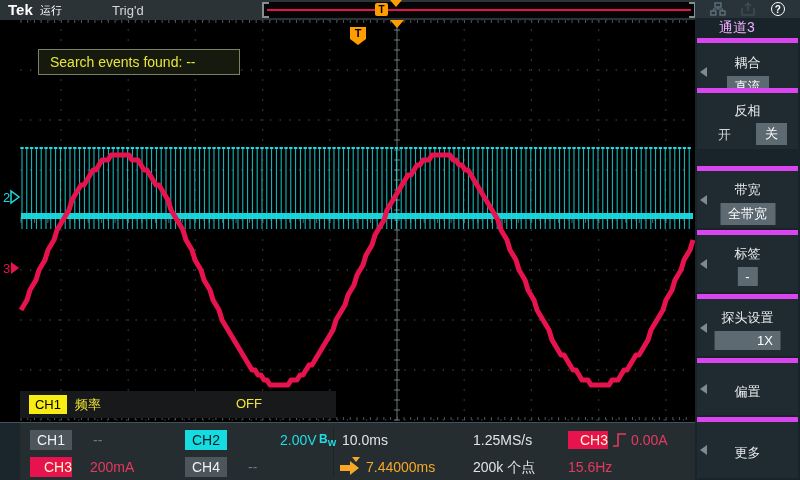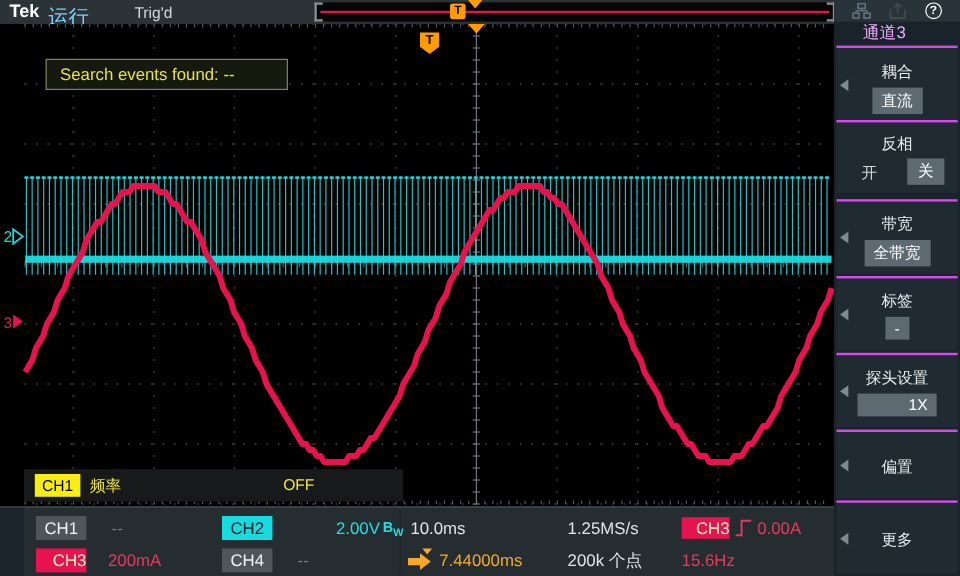--- a/index.html
+++ b/index.html
@@ -3,21 +3,21 @@
 <meta charset="utf-8">
 <style>
   * { margin:0; padding:0; box-sizing:border-box; }
   body { background:#111; font-family:"Liberation Sans", sans-serif; }
   #app { position:relative; width:800px; height:480px; background:#000; overflow:hidden;
          font-family:"Liberation Sans", sans-serif; }
 
   
   .topbar { position:absolute; left:0; top:0; width:695px; height:20px; background:#2c3336; }
   .tek-logo { position:absolute; left:8px; top:1px; color:#fff; font-weight:bold; font-size:15px; letter-spacing:0; }
-  .acq-status { position:absolute; left:40px; top:3px; color:#7dd3fc; font-size:17px;text-align:right; }
+  .acq-status { position:absolute; left:40px; top:3px; color:#ffffff; font-size:11px;text-align:right; }
   .trig-status { position:absolute; left:112px; top:3px; color:#d2d8da; font-size:13px; }
   .acqbar { position:absolute; left:262px; top:2px; width:434px; height:16px; background:#050505; }
   .acqbar .bracket { position:absolute; top:0; width:7px; height:100%; border:2px solid #848f94; }
   .acqbar .bracket.l { left:0; border-right:none; }
   .acqbar .bracket.r { right:0; border-left:none; }
   .acqbar .redline { position:absolute; left:5px; right:5px; top:7px; height:2px; background:#e6134e; }
   .acqbar .tbadge { position:absolute; left:113px; top:1px; width:13px; height:13px; background:#ff9d00;
                     border-radius:2px; color:#000; font-size:10px; font-weight:bold; text-align:center; line-height:13px; }
   .acqbar .tri { position:absolute; left:128px; top:-2px; width:0; height:0;
                  border-left:6px solid transparent; border-right:6px solid transparent; border-top:7px solid #ff9d00; }
@@ -50,21 +50,21 @@
   .orange-t { color:#f7a827; }
   .bw { position:absolute; color:#1edfe3; font-size:12px; font-weight:bold; }
   .bw sub { font-size:9px; }
 
   
   .sidebar { position:absolute; left:695px; top:0; width:105px; height:480px; background:#18242a; }
   .sb-icons { position:absolute; left:0; top:0; width:105px; height:18px; background:#28333a;
               display:flex; align-items:center; justify-content:space-around; padding:0 8px; }
   .sb-header { position:absolute; left:0; top:18px; width:105px; height:19px; color:#f0abfc;
                font-size:14px; text-align:left; line-height:19px;margin-left:24px; }
-  .sb-sec { position:absolute; left:2px; width:101px; background:#202b31; border-top:2px solid #d946ef; }
+  .sb-sec { position:absolute; left:2px; width:101px; background:#202b31; border-top:5px solid #d946ef; }
   .sb-label { position:absolute; left:0; width:100%; text-align:center; color:#e8ecee; font-size:13px; }
   .sb-chip { position:absolute; left:50%; transform:translateX(-50%); background:#5d6a72; color:#fff;
              font-size:13px; padding:2px 8px; white-space:nowrap; }
   .sb-arrow { position:absolute; left:3px; top:50%; margin-top:-5px; width:0; height:0;
               border-top:5px solid transparent; border-bottom:5px solid transparent; border-right:7px solid #7e8a90; }
   .sb-opt { position:absolute; color:#d0d6d9; font-size:13px; }
   .sb-opt.sel { background:#5d6a72; color:#fff; padding:2px 9px; }
   .help-circle { width:14px; height:14px; border:1.5px solid #fff; border-radius:50%; color:#fff;
                  font-size:10px; font-weight:bold; text-align:center; line-height:13px; }
 
@@ -1771,21 +1771,21 @@
       <div class="help-circle">?</div>
     </div>
     <div class="sb-header">通道3</div>
 
     <div class="sb-sec" style="top:38px; height:63px;">
       <div class="sb-arrow"></div>
       <div class="sb-label" style="top:11px;">耦合</div>
       <div class="sb-chip" style="top:33px;">直流</div>
     </div>
 
-    <div class="sb-sec" style="top:100px; height:61px;">
+    <div class="sb-sec" style="top:88px; height:61px;">
       <div class="sb-label" style="top:9px;">反相</div>
       <span class="sb-opt" style="left:21px; top:33px;">开</span>
       <span class="sb-opt sel" style="left:59px; top:30px;">关</span>
     </div>
 
     <div class="sb-sec" style="top:166px; height:62px;">
       <div class="sb-arrow"></div>
       <div class="sb-label" style="top:10px;">带宽</div>
       <div class="sb-chip" style="top:32px;">全带宽</div>
     </div>

